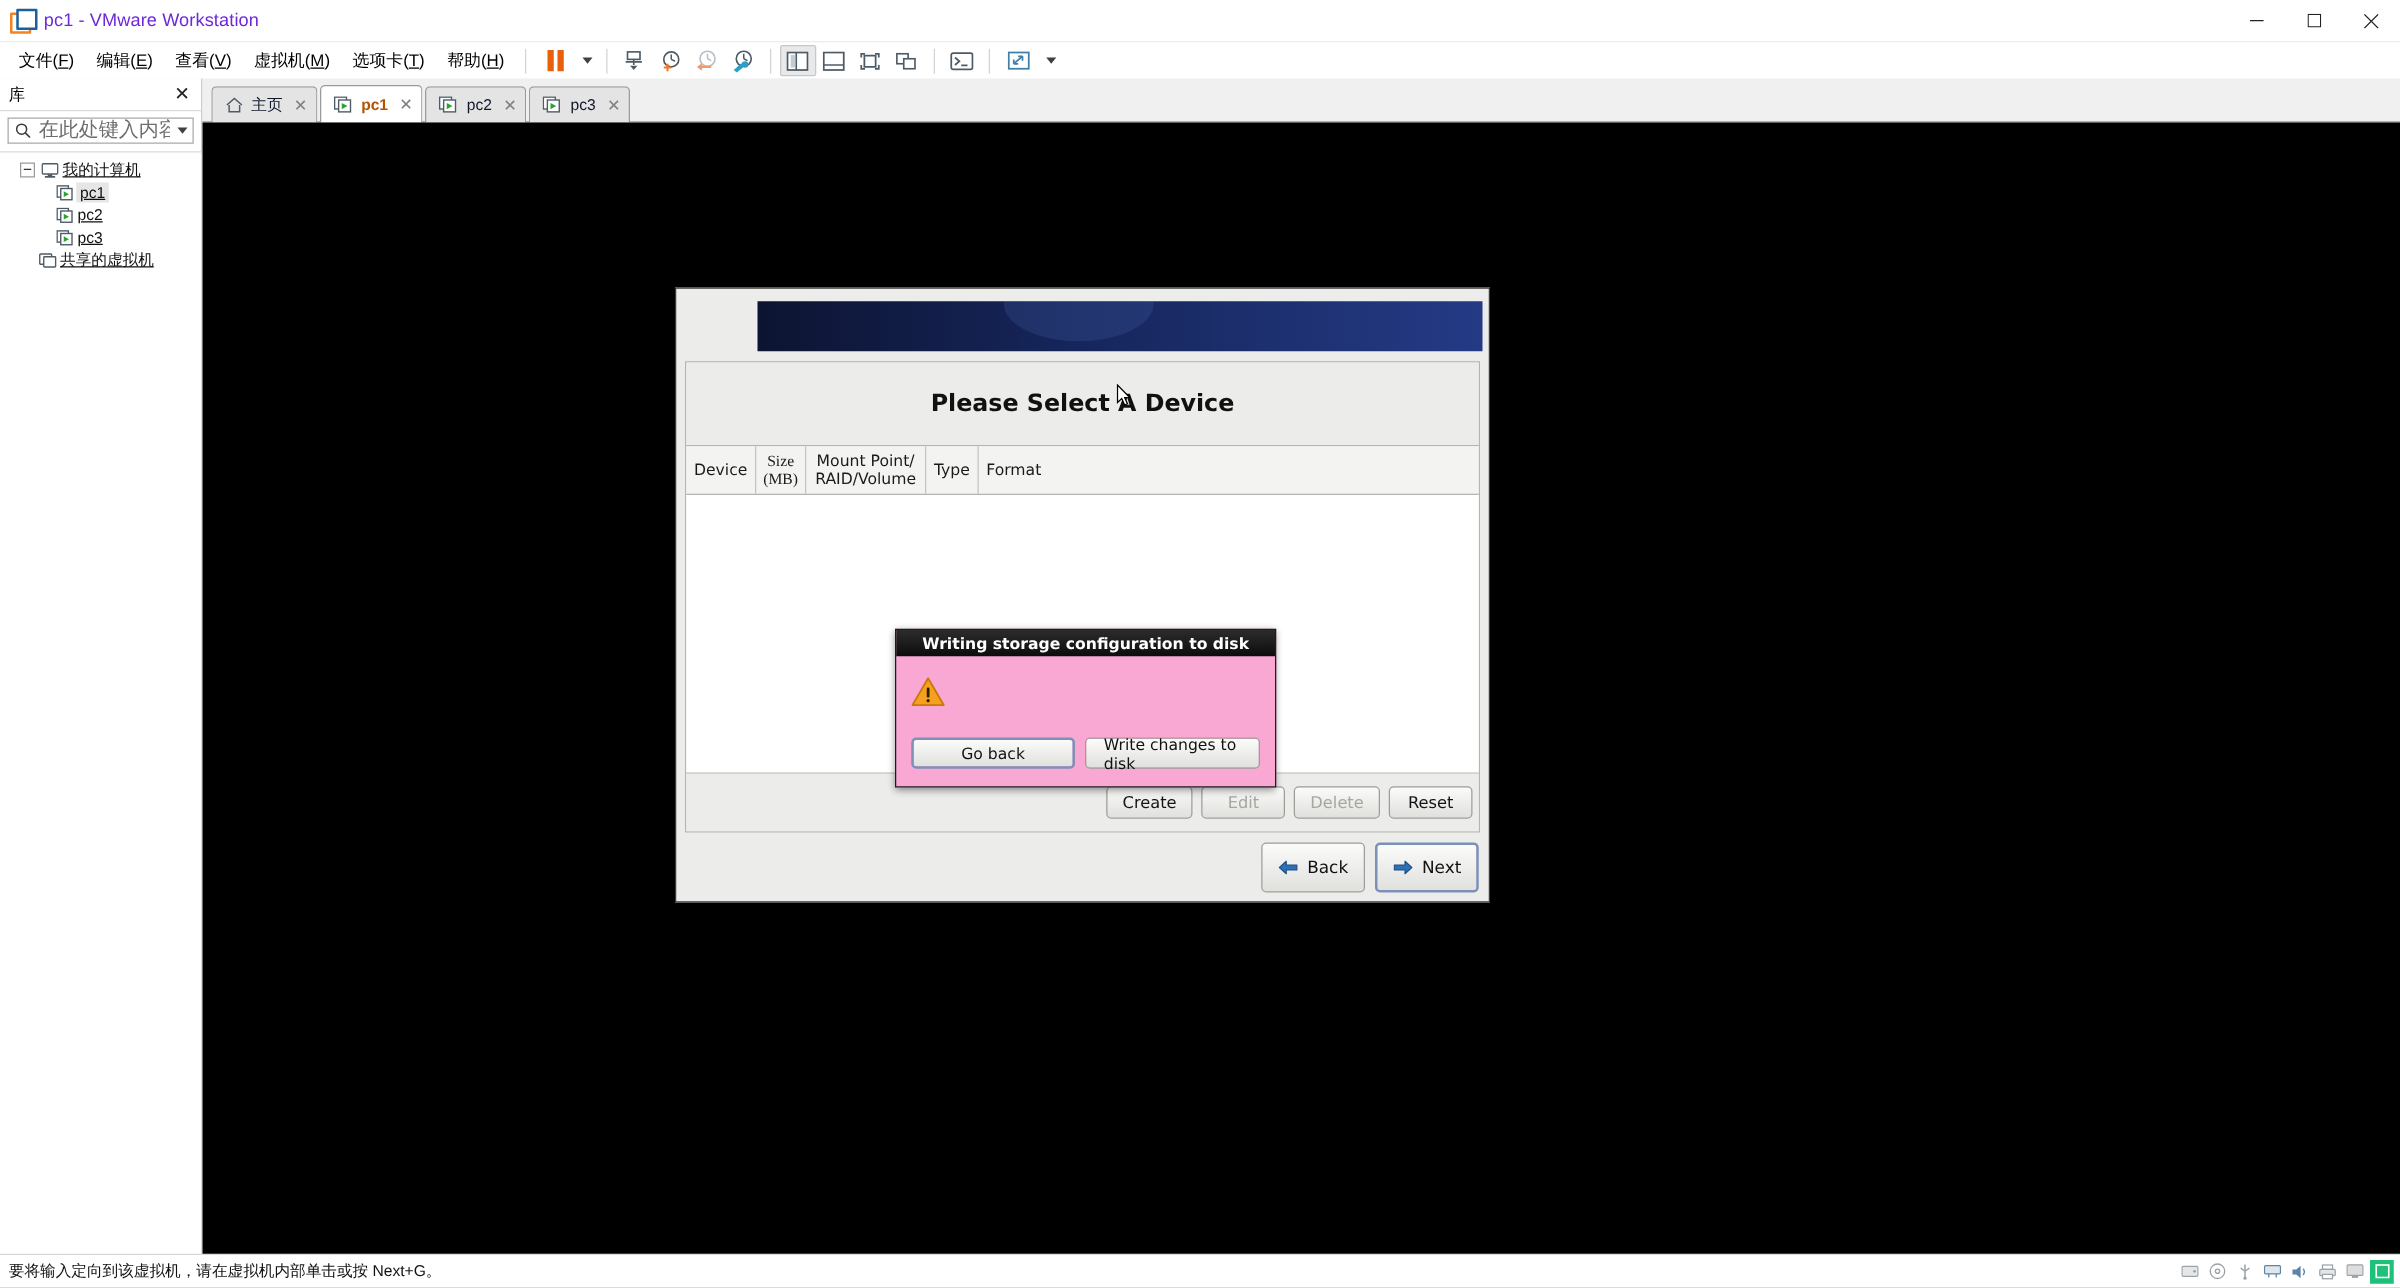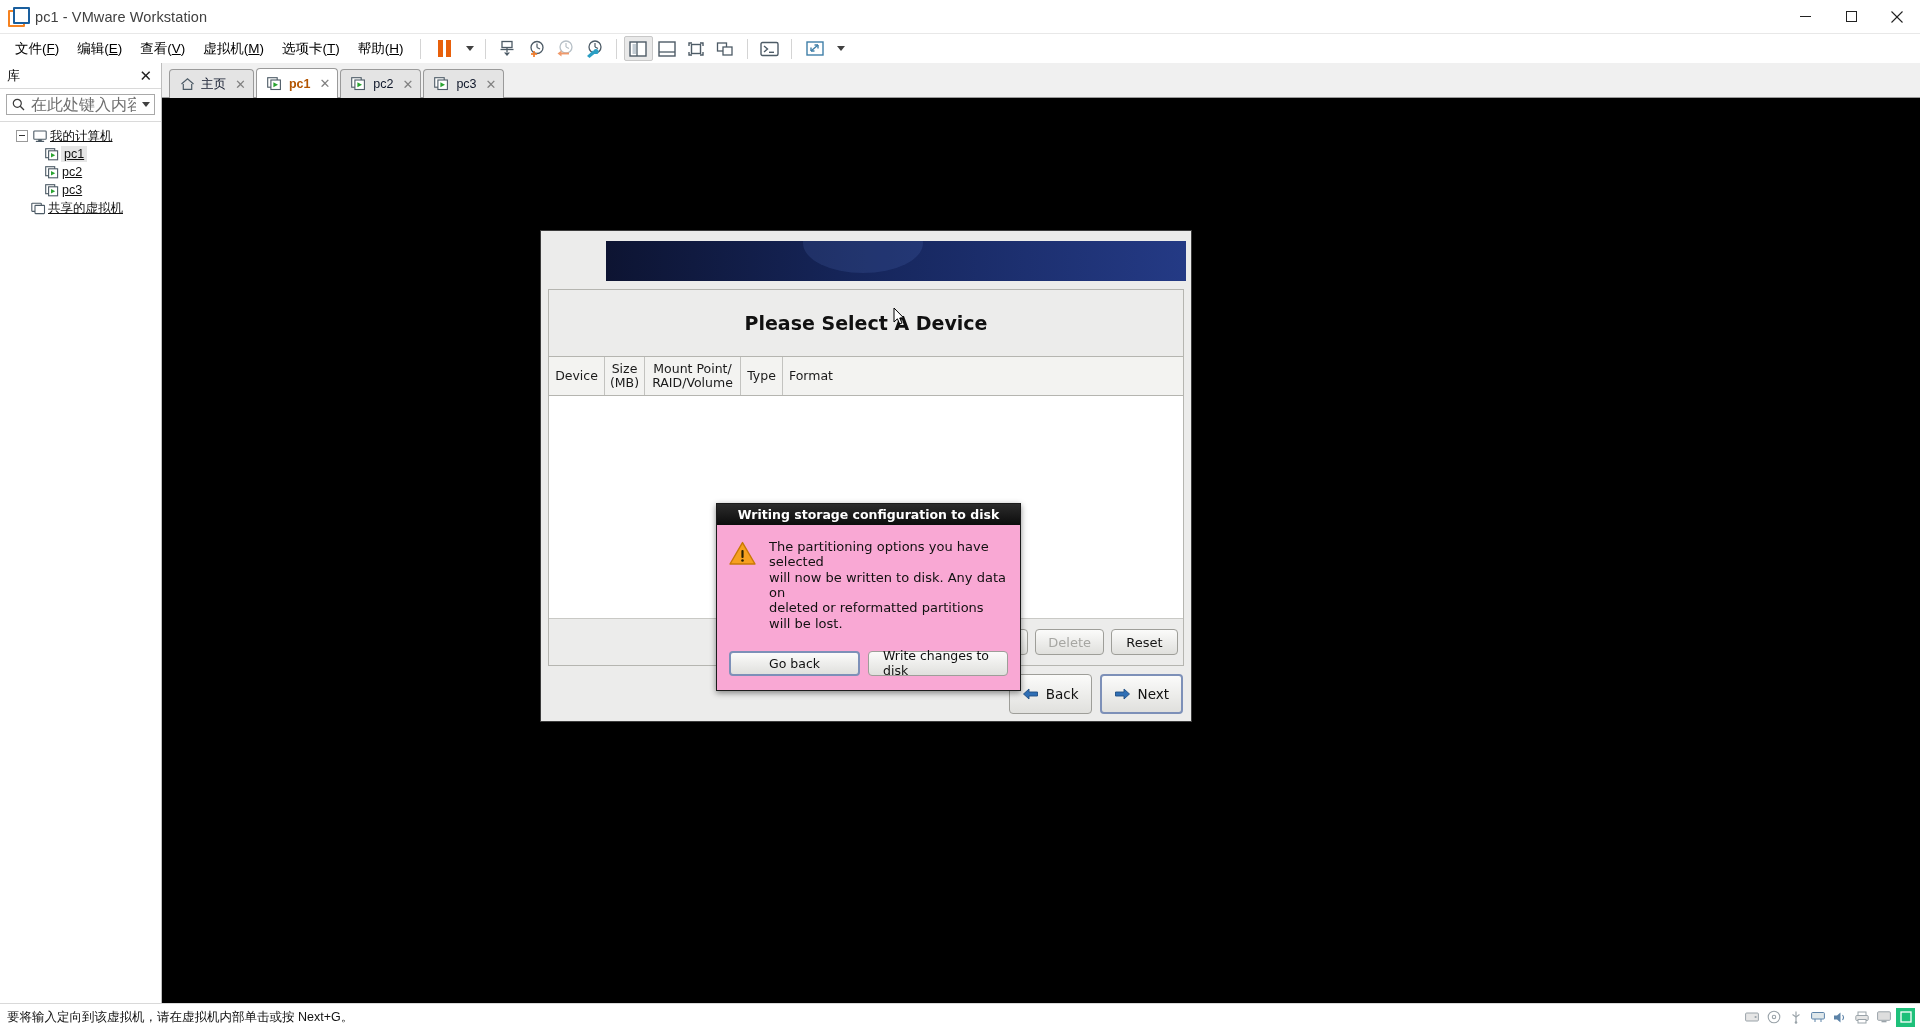--- a/index.html
+++ b/index.html
@@ -43,21 +43,21 @@
     border-radius: 1px;
   }
   .title-logo .sq-b {
     position: absolute; left: 5px; top: 0px;
     width: 13px; height: 13px;
     border: 2px solid #1a5f9e; background: #ffffff;
     border-radius: 1px;
   }
   .title-text {
     font-size: 14.5px;
-    color: #404040;
+    color: #6d28d9;
     letter-spacing: 0.1px;
   }
   .win-controls {
     margin-left: auto;
     display: flex;
     height: 33px;
   }
   .win-btn {
     width: 46px; height: 33px;
     display: flex; align-items: center; justify-content: center;
@@ -339,21 +339,21 @@
     color: #1a1a1a;
     border-right: 1px solid #c3c3c0;
     padding: 0 8px;
     text-align: center;
     line-height: 1.12;
     box-sizing: border-box;
   }
   .dth .two { display: block; }
   .dth:last-child { border-right: none; }
   .dth.c-device { width: 56px; }
-  .dth.c-size { width: 40px; }
+  .dth.c-size { width: 40px; font-family: Liberation Serif, serif; }
   .dth.c-mount { width: 96px; }
   .dth.c-type { width: 42px; }
   .dth.c-format { width: 56px; }
   .dev-table-body {
     flex: 1 1 auto;
     background: #ffffff;
     min-height: 0;
   }
   .inst-actions {
     border-top: 1px solid #c9c9c5;
@@ -834,25 +834,20 @@
           <div class="modal">
             <div class="modal-title">Writing storage configuration to disk</div>
             <div class="modal-body">
               <div class="warn-ico">
                 <svg width="27" height="25" viewBox="0 0 27 25">
                   <path d="M13.5 1.6 L26 23 H1 Z" fill="#f6a01f" stroke="#c97806" stroke-width="1.4" stroke-linejoin="round"></path>
                   <rect x="12.4" y="9" width="2.2" height="8" rx="1" fill="#2a2000"></rect>
                   <circle cx="13.5" cy="19.5" r="1.3" fill="#2a2000"></circle>
                 </svg>
               </div>
-              <div class="modal-text">
-                <div>The partitioning options you have selected</div>
-                <div>will now be written to disk.  Any data on</div>
-                <div>deleted or reformatted partitions will be lost.</div>
-              </div>
             </div>
             <div class="modal-buttons">
               <div class="mbtn focused" style="min-width:131px;">Go back</div>
               <div class="mbtn">Write changes to disk</div>
             </div>
           </div>
         </div>
 
         <div class="cursor">
           <svg width="12" height="19" viewBox="0 0 12 19">

